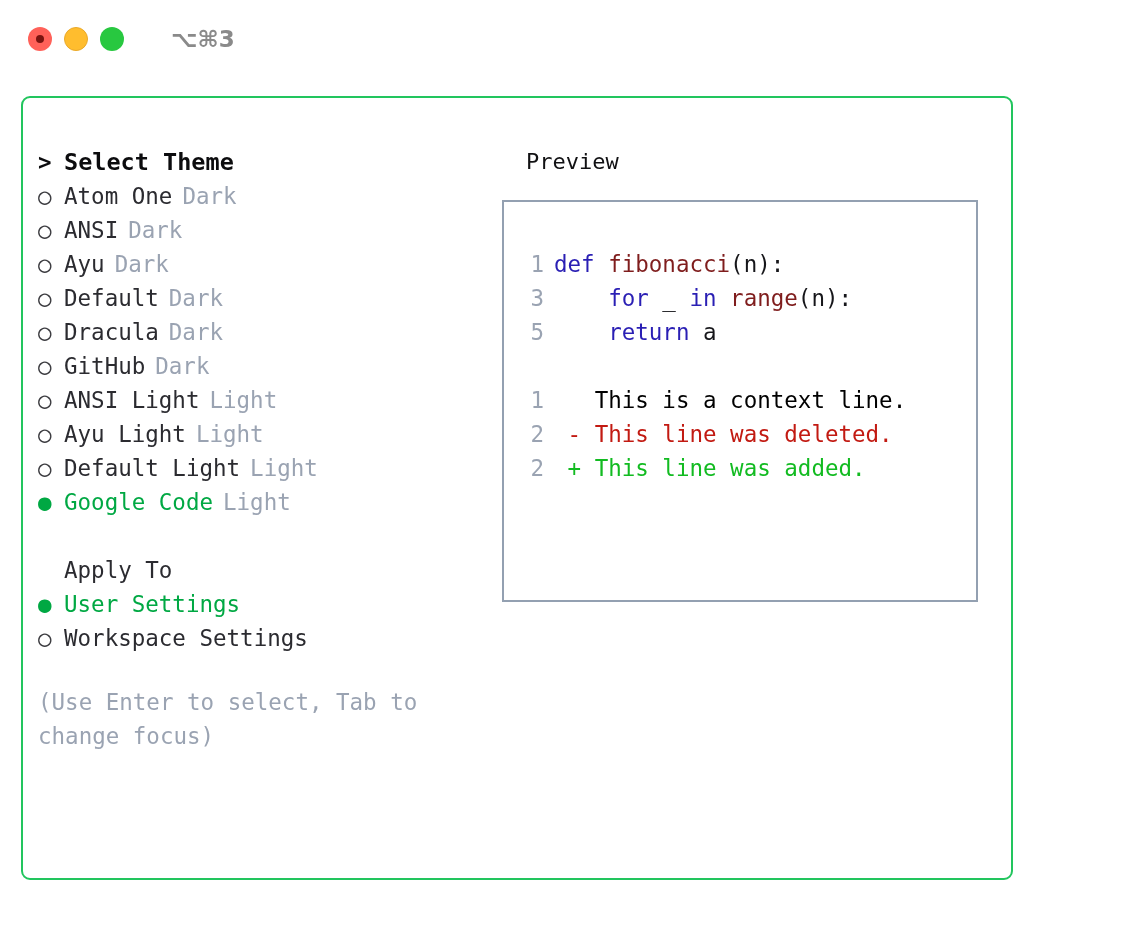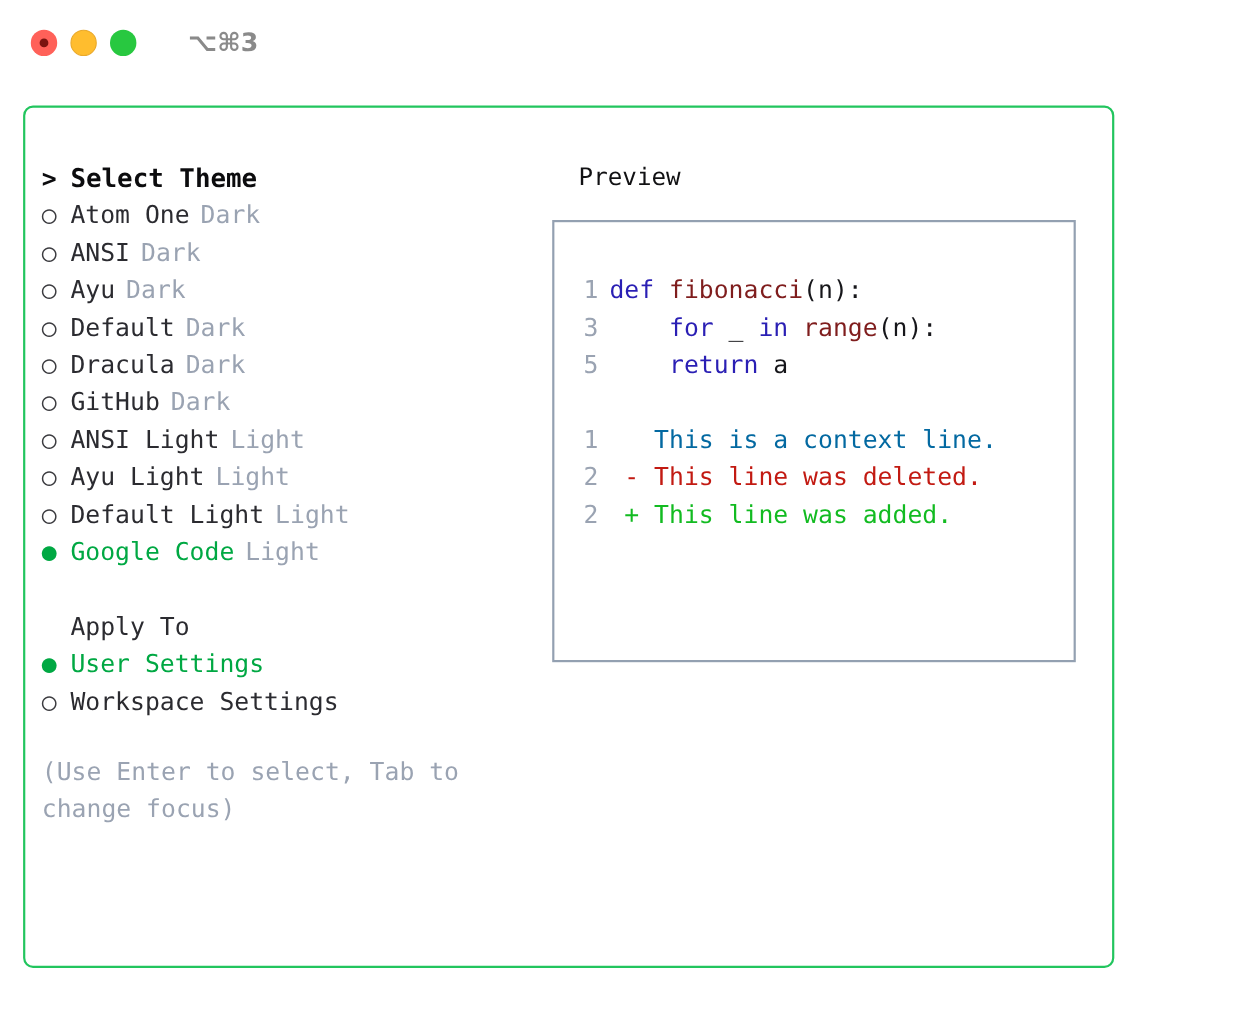--- a/index.html
+++ b/index.html
@@ -170,21 +170,21 @@
     display: inline-block;
     width: 22px;
     text-align: right;
     color: #9aa3b2;
     margin-right: 10px;
   }
   .kw  { color: #2a1fb4; text-align: center; }
   .fn  { color: #7f1d1d; }
   .num { color: #0f7c74; }
   .plain { color: #16161a; }
-  .ctx { color: #0369a1; }
+  .ctx { color: #000000; }
   .del { color: #c21a12; }
   .add { color: #12bb21; }
   .gap { height: 34px; }
 </style>
 </head>
 <body>
 
 <div id="window">
 
   <div id="titlebar">

